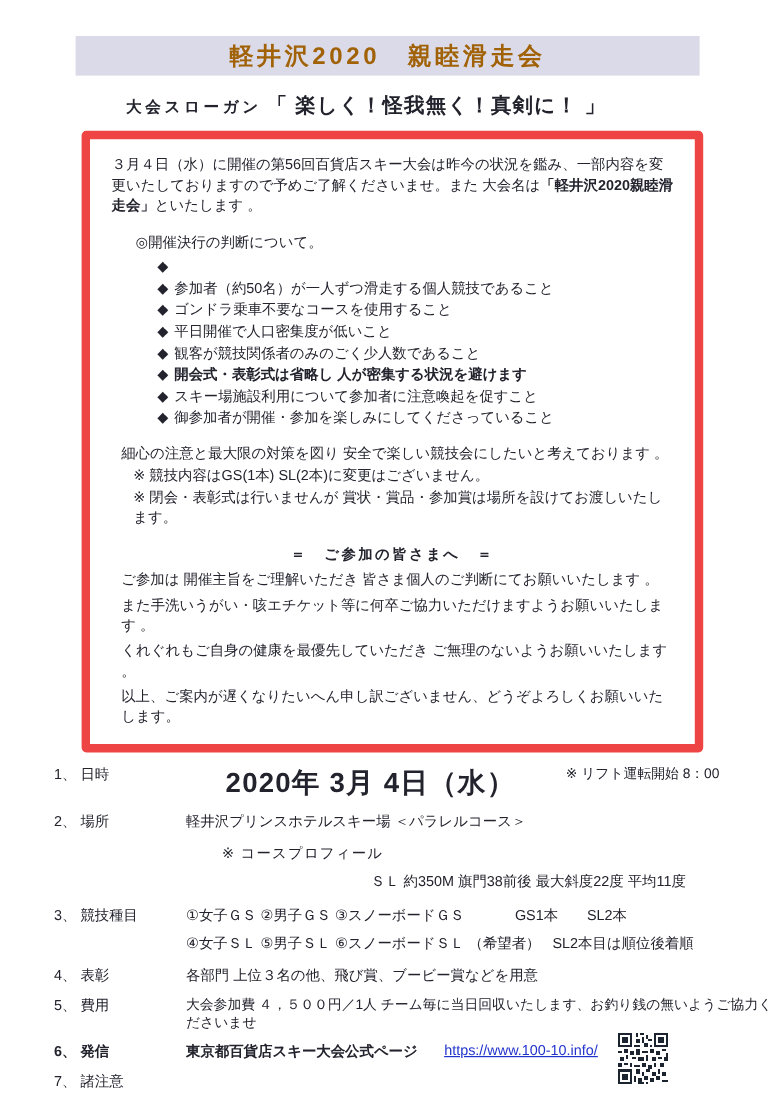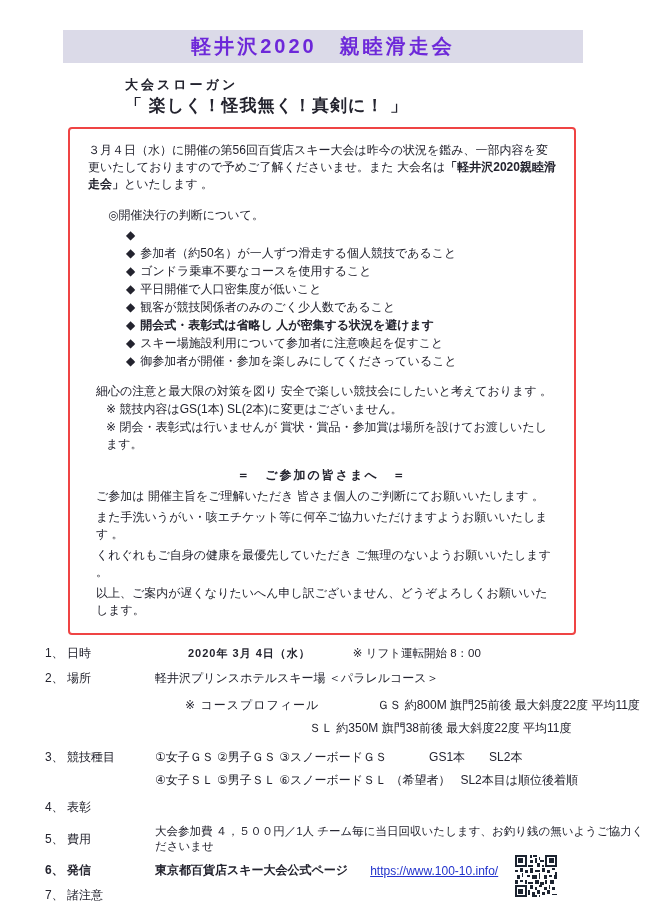--- a/index.html
+++ b/index.html
@@ -3,53 +3,53 @@
 <meta charset="utf-8">
 <style>
   html,body{margin:0;padding:0;background:#ffffff;}
   body{font-family:"Liberation Sans","DejaVu Sans",sans-serif;color:#23232e;}
   .page{position:relative;width:646px;height:911px;background:#ffffff;overflow:hidden;}
 
   
   .title-bar{
     margin:30px 63px 0 63px;width:520px;height:33px;background:#dbdae8;
     display:flex;align-items:center;justify-content:center;
-    font-size:20px;font-weight:bold;color:#6d28d9;letter-spacing:3px;
+    font-size:20px;font-weight:bold;color:#a16207;letter-spacing:3px;
   }
   
-  .slogan-row{margin:13px 0 0 105px;display:flex;align-items:baseline;flex-direction:column;}
+  .slogan-row{margin:13px 0 0 105px;display:flex;align-items:baseline;}
   .slogan-label{font-size:13px;font-weight:bold;letter-spacing:3px;}
-  .slogan-text{font-size:17px;font-weight:bold;margin-left:20px;letter-spacing:1px;}
+  .slogan-text{font-size:17px;font-weight:bold;margin-left:4px;letter-spacing:1px;}
 
   
   .notice-box{
     margin:10px 63px 0 68px;width:468px;
-    border:2px solid #ef4444;border-radius:4px;
+    border:7px solid #ef4444;border-radius:4px;
     padding:13px 18px 14px 18px;
     font-size:12px;line-height:17px;
   }
   .notice-box p{margin:0;}
   .intro{margin-bottom:13px !important;}
   .intro .ev-name{font-weight:bold;}
   .judgment{margin:14px 0 2px 20px !important;}
   ul.bullets{list-style:none;margin:0 0 0 38px;padding:0;}
   ul.bullets li{margin:0;padding:0;line-height:18px;display:flex;}
   ul.bullets li .diamond{margin-right:5px;}
   ul.bullets li.bold span{font-weight:bold;}
   .care{margin:13px 0 0 8px !important;}
   .note-line{margin:1px 0 0 18px !important;}
   .to-part{margin:14px 0 2px 0 !important;text-align:center;font-weight:bold;letter-spacing:2px;}
   .part-line{margin:4px 0 0 8px !important;line-height:17px;}
 
   
   .details{margin:10px 0 0 45px;font-size:12px;}
-  .d-row{display:flex;align-items:center;margin-top:8px;}
+  .d-row{display:flex;align-items:flex-start;margin-top:8px;}
   .d-label{width:110px;flex:0 0 110px;}
   .d-bold{font-weight:bold;}
-  .date-val{font-size:11px;font-weight:bold;margin-left:33px;letter-spacing:1px;}
+  .date-val{font-size:23px;font-weight:bold;margin-left:33px;letter-spacing:1px;}
   .lift-note{font-size:11.5px;margin-left:42px;}
   .profile-row{display:flex;margin:10px 0 0 140px;align-items:baseline;gap:44px;}
   .profile-label{letter-spacing:1px;}
   .profile-val{margin-left:14px;}
   .profile-row2{margin:6px 0 0 264px;}
   .evt-right{margin-left:42px;}
   .evt-right2{margin-left:10px;}
   .fee-text{font-size:11.5px;}
   .link{color:#2233cc;text-decoration:underline;}
   .row6{position:relative;}
@@ -130,39 +130,39 @@
       <span class="date-val">2020年 3月 4日（水）</span>
       <span class="lift-note">※ リフト運転開始  8：00</span>
     </div>
 
     <div class="d-row">
       <span class="d-label">2、 場所</span>
       <span>軽井沢プリンスホテルスキー場  ＜パラレルコース＞</span>
     </div>
     <div class="profile-row">
       <span class="profile-label">※  コースプロフィール</span>
-      <span class="profile-val">ＧＳ  約800M  旗門25前後  最大斜度22度  平均11度</span>
     </div>
     <div class="profile-row profile-row2">
       <span>ＳＬ  約350M  旗門38前後  最大斜度22度   平均11度</span>
     </div>
 
     <div class="d-row" style="margin-top:12px;">
       <span class="d-label">3、 競技種目</span>
       <span>①女子ＧＳ ②男子ＧＳ ③スノーボードＧＳ</span>
       <span class="evt-right">GS1本　　SL2本</span>
     </div>
     <div class="d-row" style="margin-top:6px;">
       <span class="d-label"></span>
       <span>④女子ＳＬ ⑤男子ＳＬ ⑥スノーボードＳＬ （希望者）</span>
       <span class="evt-right2">SL2本目は順位後着順</span>
     </div>
 
     <div class="d-row" style="margin-top:10px;">
       <span class="d-label">4、 表彰</span>
+      <span>各部門  上位３名の他、飛び賞、ブービー賞などを用意</span>
     </div>
 
     <div class="d-row">
       <span class="d-label">5、 費用</span>
       <span class="fee-text">大会参加費 ４，５００円／1人 チーム毎に当日回収いたします、お釣り銭の無いようご協力くださいませ</span>
     </div>
 
     <div class="d-row row6">
       <span class="d-label d-bold">6、 発信</span>
       <span class="d-bold">東京都百貨店スキー大会公式ページ</span>

